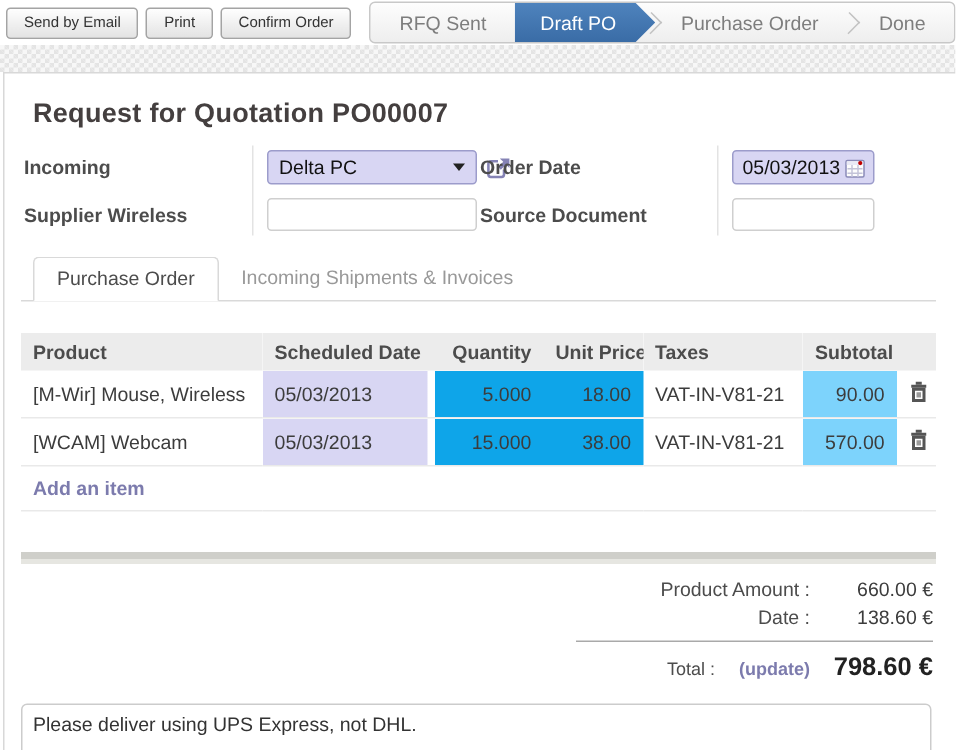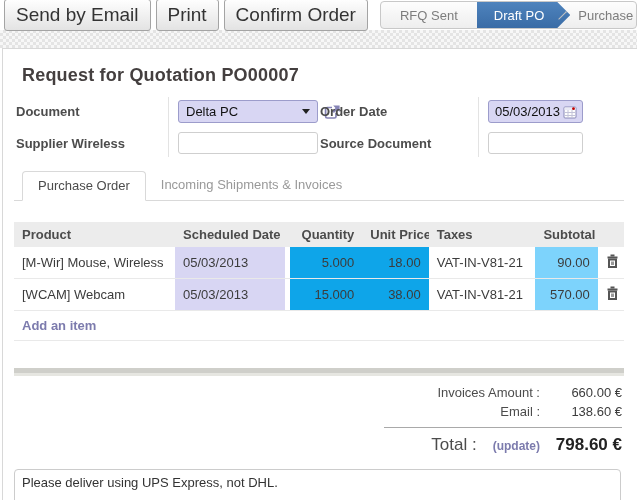--- a/index.html
+++ b/index.html
@@ -19,21 +19,21 @@
     padding-left: 4px;
     background: #fff;
   }
   .tb-btn {
     margin-right: 5px;
     padding: 4px 11px;
     border: 1px solid #a4a4a4;
     border-radius: 3px;
     background: linear-gradient(#fefefe, #e3e3e3);
     font-family: "Liberation Sans", sans-serif;
-    font-size: 19px;
+    font-size: 10px;
     color: #333;
     cursor: pointer;
     white-space: nowrap;
   }
 
   
   .statusbar {
     flex: 1;
     display: flex;
     align-items: stretch;
@@ -250,21 +250,21 @@
     justify-content: flex-end;
     margin: 4px 0;
   }
   .tlabel { color: #4c4c4c; }
   .tval { width: 82px; text-align: right; color: #3c3c3c; }
   .totals hr {
     border: none;
     border-top: 1px solid #a9a9a9;
     margin: 8px 0 7px;
   }
-  .trow.grand .tlabel { font-size: 17px; }
+  .trow.grand .tlabel { font-size: 12px; }
   .trow.grand .tval { font-size: 17px; font-weight: bold; color: #222; }
   .update-link {
     font-size: 12px;
     font-weight: bold;
     color: #7c7bad;
     margin-left: 16px;
     cursor: pointer;
     text-decoration: none;
   }
 
@@ -305,21 +305,21 @@
 
 <div class="sheet">
 
   <h1 class="title">
     <span>Request for Quotation</span>
     <span>PO00007</span>
   </h1>
 
   <div class="groups">
     <div class="group left">
-      <span class="flabel">Document</span>
+      <span class="flabel">Incoming</span>
       <div class="fieldcell">
         <div class="combo">
           <span class="combo-text">Delta PC</span>
           <span class="caret"></span>
         </div>
         <span class="open-icon">
           <svg width="17" height="16" viewBox="0 0 17 16">
             <path d="M8 3.5 H3.2 a1.6 1.6 0 0 0 -1.6 1.6 V12.4 a1.6 1.6 0 0 0 1.6 1.6 H10.4 a1.6 1.6 0 0 0 1.6 -1.6 V9" fill="none" stroke="#8583b5" stroke-width="1.7"></path>
             <path d="M9.2 1.6 L15.6 1.6 L15.6 8 L13.3 5.7 L9.9 9.1 L8.1 7.3 L11.5 3.9 Z" fill="#8583b5"></path>
           </svg>
@@ -430,25 +430,25 @@
           <a class="add-item">Add an item</a>
         </td>
       </tr>
     </tbody>
   </table>
 
   <div class="sep-bar"></div>
 
   <div class="totals">
     <div class="trow">
-      <span class="tlabel">Invoices Amount :</span>
+      <span class="tlabel">Product Amount :</span>
       <span class="tval">660.00 €</span>
     </div>
     <div class="trow">
-      <span class="tlabel">Email :</span>
+      <span class="tlabel">Date :</span>
       <span class="tval">138.60 €</span>
     </div>
     <hr>
     <div class="trow grand">
       <span class="tlabel">Total :</span>
       <a class="update-link">(update)</a>
       <span class="tval">798.60 €</span>
     </div>
   </div>
 

